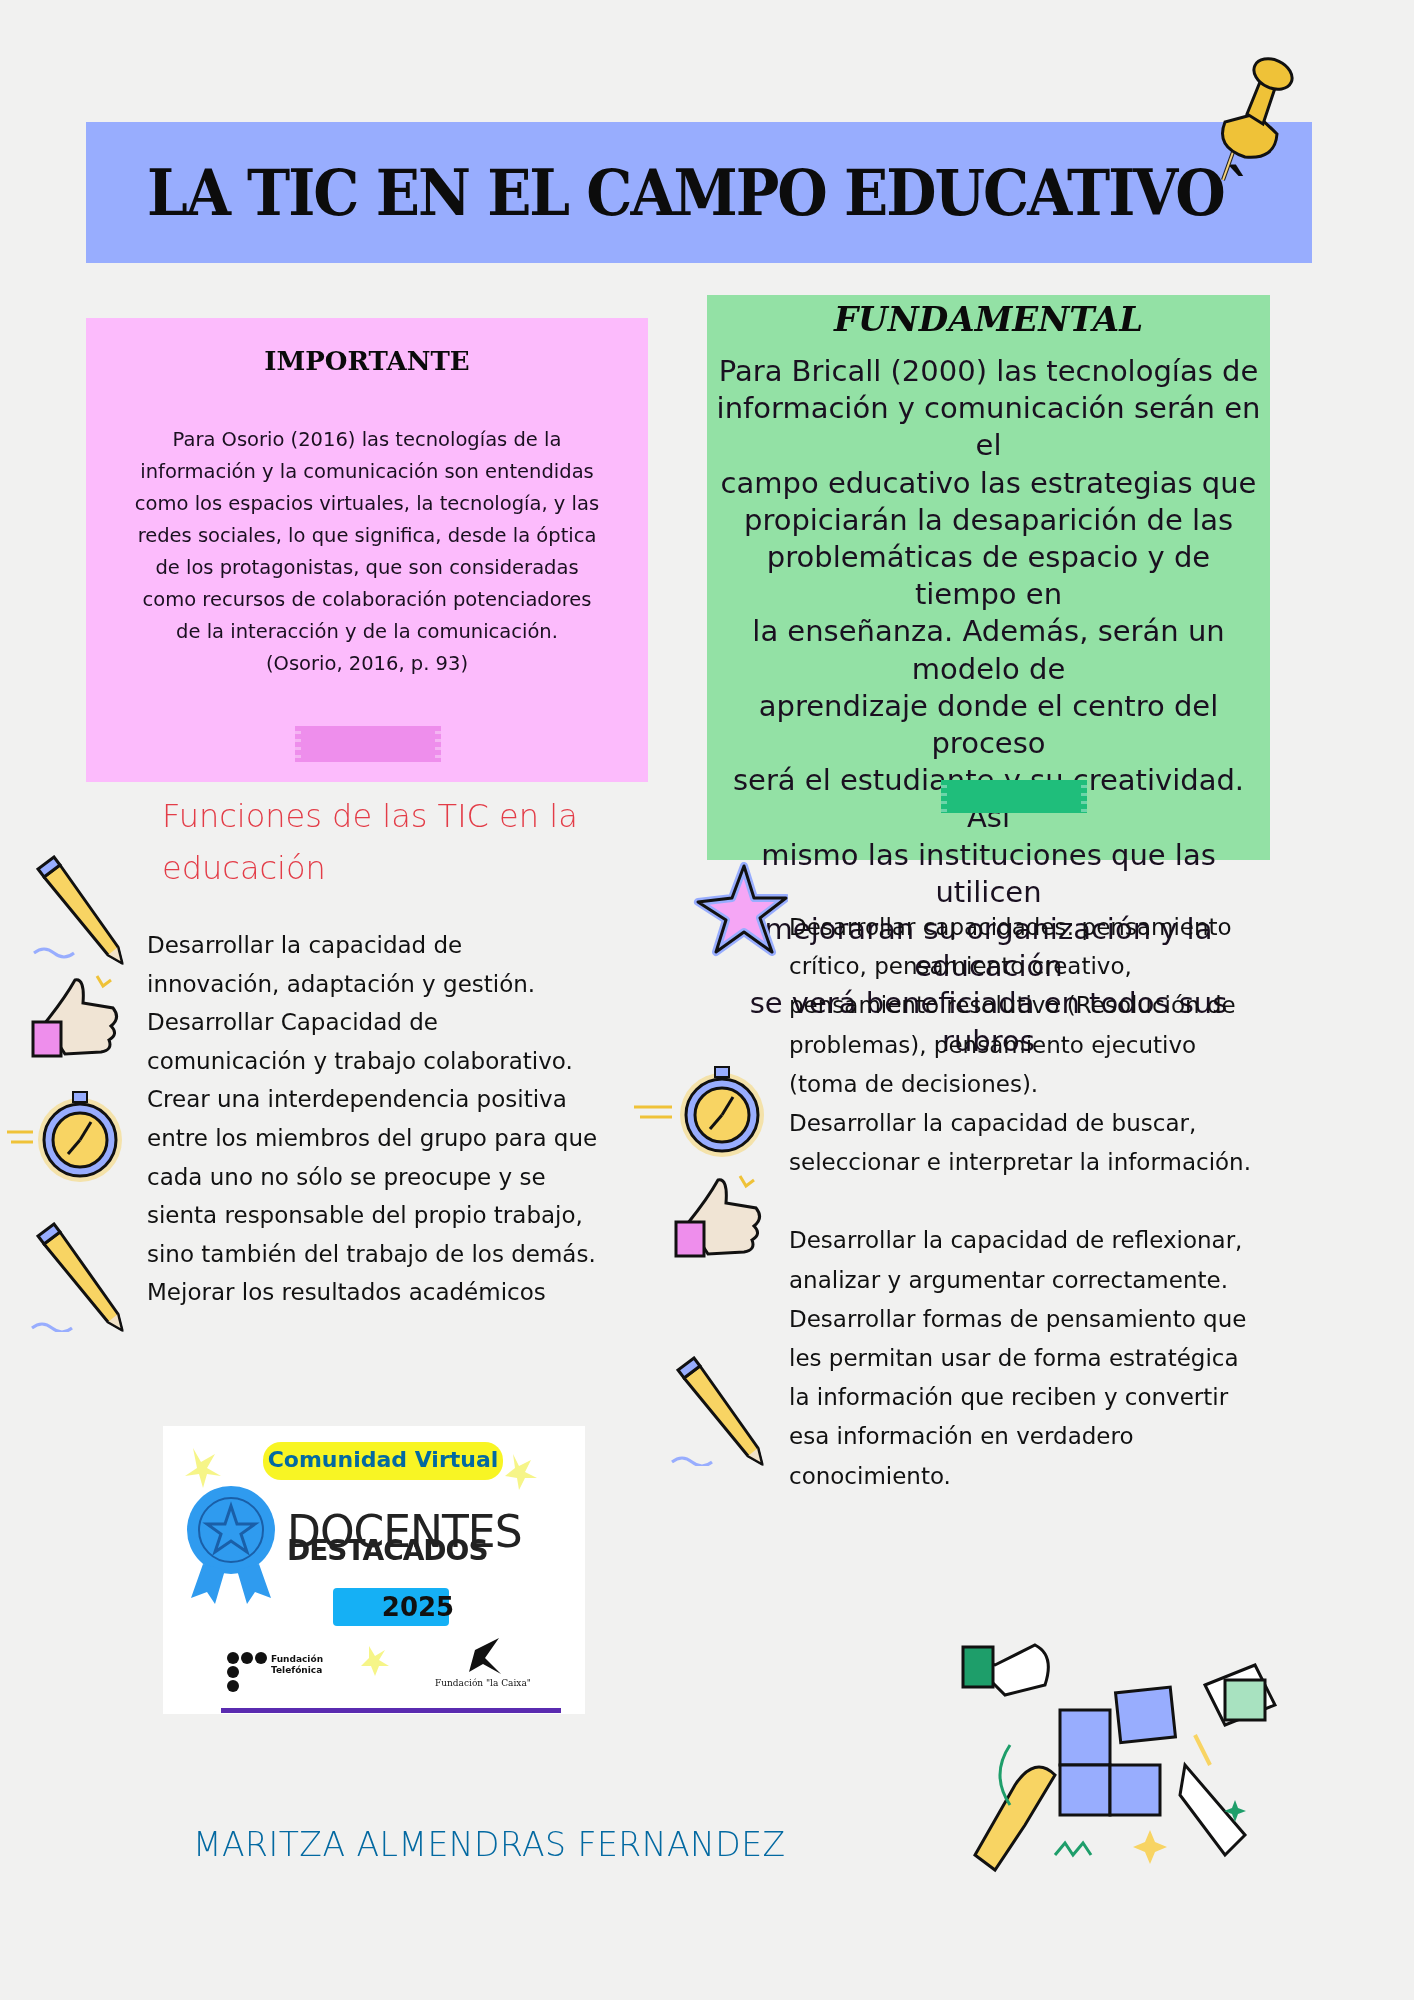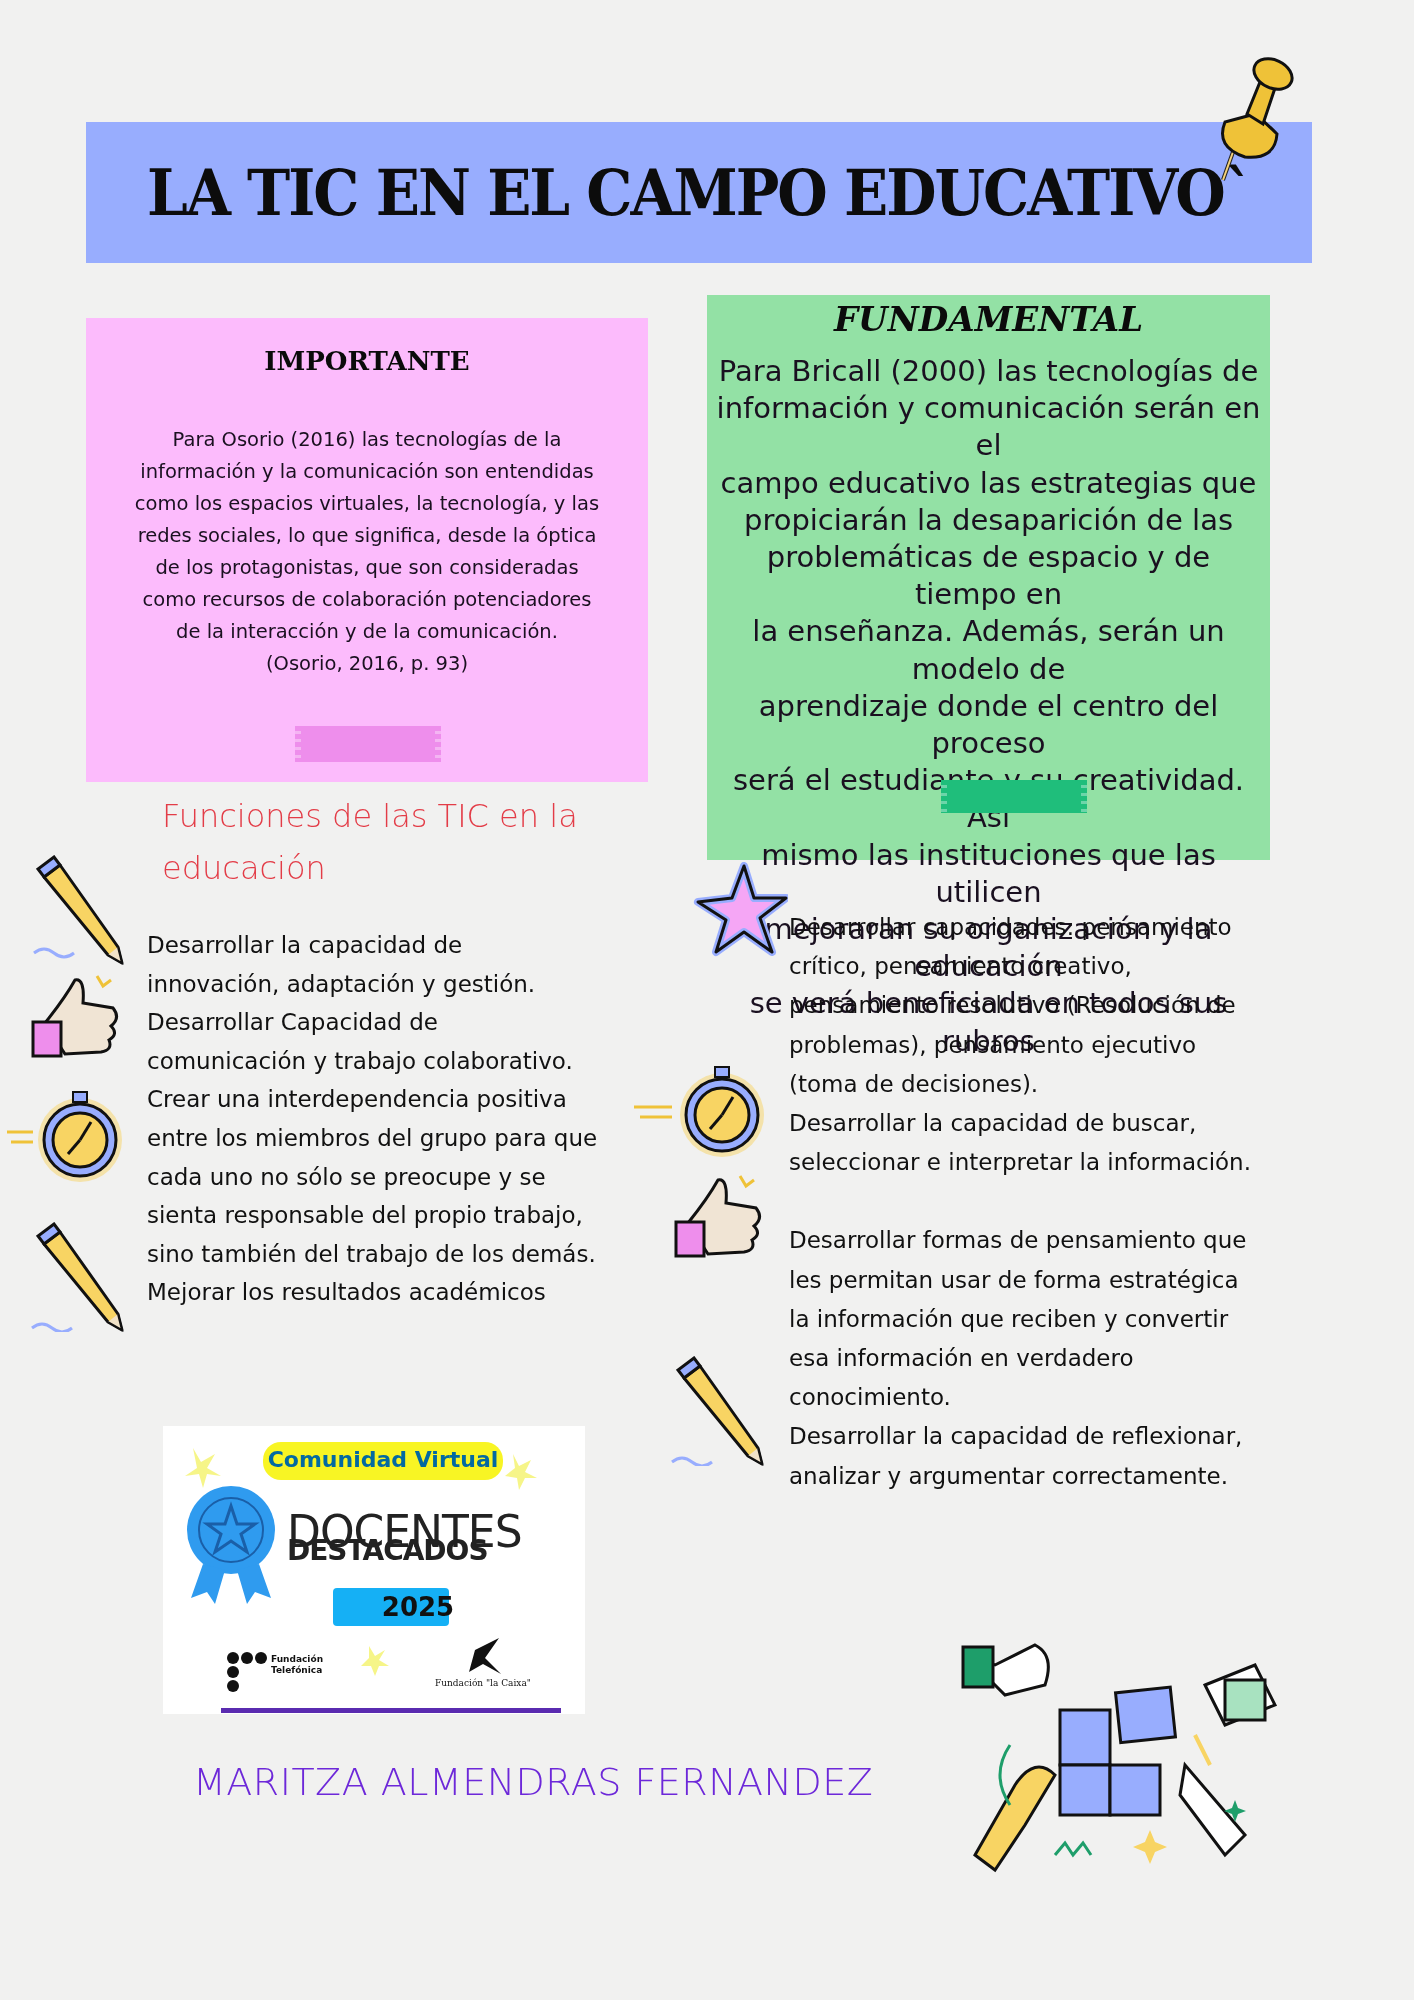--- a/index.html
+++ b/index.html
@@ -53,21 +53,21 @@
   .list-left { left: 147px; top: 926px; width: 500px; font-size: 23px; line-height: 38.6px; }
   .list-right { left: 789px; top: 908px; width: 500px; font-size: 23px; line-height: 39.2px; }
   .list-left div, .list-right div { white-space: pre-line; }
   .gap { height: 39px; }
 
   .icon { position: absolute; }
   .badge {
     left: 163px; top: 1426px; width: 422px; height: 288px; background: #fff;
   }
   .author {
-    left: 193px; top: 1760px; font-size: 38px; color: #6d28d9; letter-spacing: 0.5px;
+    left: 193px; top: 1825px; font-size: 33px; color: #0369a1; letter-spacing: 0.5px;
     font-family: "DejaVu Sans", sans-serif; font-weight: 300;
   }
   .team-art { left: 955px; top: 1625px; width: 330px; height: 255px; }
 </style>
 </head>
 <body>
 
 <div class="abs title-banner">
   <h1>LA TIC EN EL CAMPO EDUCATIVO`</h1>
 </div>
@@ -126,27 +126,27 @@
 
 <div class="abs list-right">
   <div>Desarrollar capacidades: pensamiento
 crítico, pensamiento creativo,
 pensamiento resolutivo (Resolución de
 problemas), pensamiento ejecutivo
 (toma de decisiones).</div>
   <div>Desarrollar la capacidad de buscar,
 seleccionar e interpretar la información.</div>
   <div class="gap"></div>
+  <div>Desarrollar la capacidad de reflexionar,
+analizar y argumentar correctamente.</div>
   <div> Desarrollar formas de pensamiento que
 les permitan usar de forma estratégica
 la información que reciben y convertir
 esa información en verdadero
 conocimiento.</div>
-  <div>Desarrollar la capacidad de reflexionar,
-analizar y argumentar correctamente.</div>
 </div>
 
 <svg class="icon" style="left:30px;top:855px;width:100px;height:110px" viewBox="0 0 100 110">
   <path d="M14 22 L30 10 L88 92 L92 108 L78 100 Z" fill="#f8d463" stroke="#111" stroke-width="3" stroke-linejoin="round"></path>
   <path d="M14 22 L30 10 L24 2 L8 14 Z" fill="#98adfe" stroke="#111" stroke-width="3"></path>
   <path d="M78 100 L92 108 L88 92" fill="#f1e2c8" stroke="#111" stroke-width="2"></path>
   <path d="M4 98 q10 -8 20 0 t20 0" fill="none" stroke="#98adfe" stroke-width="3"></path>
 </svg>
 <svg class="icon" style="left:25px;top:968px;width:100px;height:105px" viewBox="0 0 100 105">
   <path d="M20 55 Q40 30 50 12 Q60 10 58 35 L88 40 Q96 50 86 58 Q94 66 84 72 Q88 82 76 84 L40 86 Z" fill="#f0e4d4" stroke="#111" stroke-width="3"></path>

